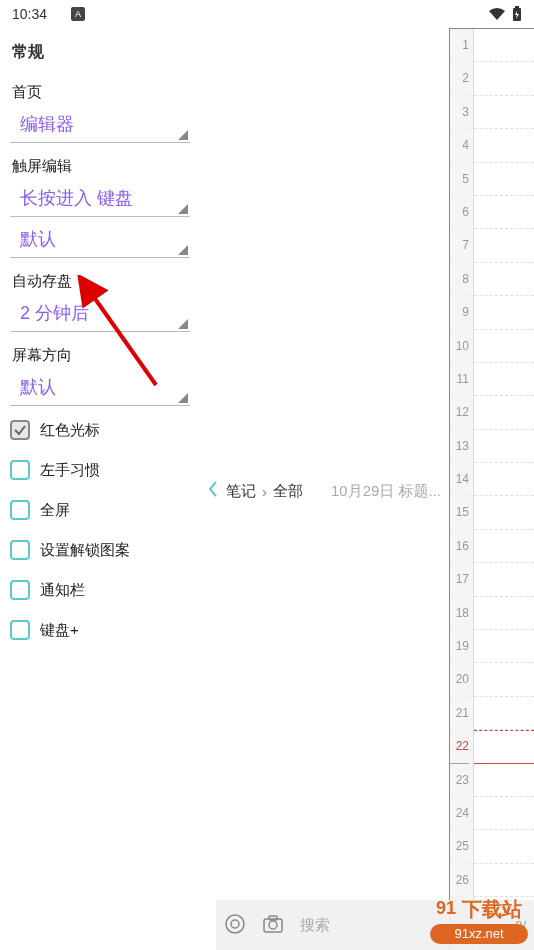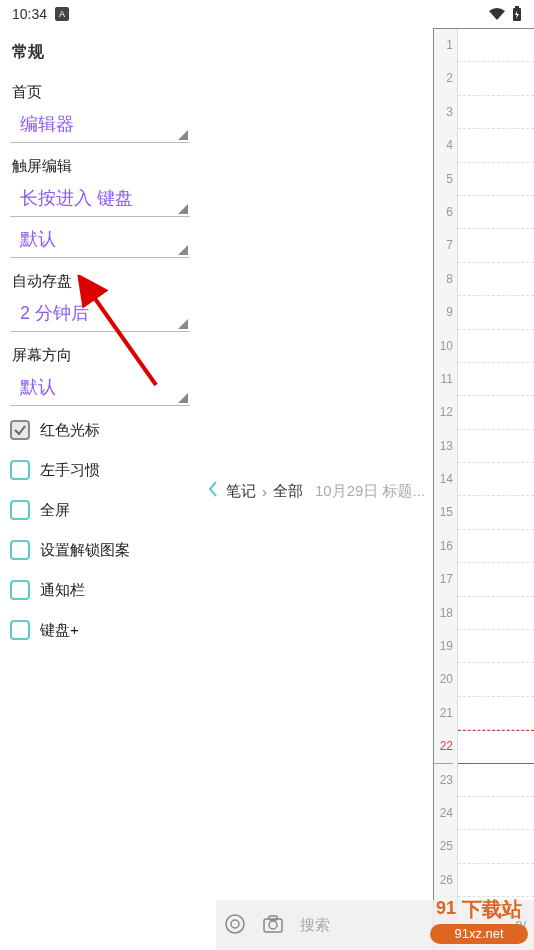--- a/index.html
+++ b/index.html
@@ -22,21 +22,21 @@
       justify-content: space-between;
       align-items: center;
       padding: 4px 12px;
       height: 28px;
       font-size: 14px;
       color: #333;
     }
     .status-left {
       display: flex;
       align-items: center;
-      gap: 8px;
+      gap: 24px;
     }
     .status-right {
       display: flex;
       align-items: center;
       gap: 6px;
     }
     .status-icon {
       display: inline-block;
       width: 14px;
       height: 14px;
@@ -142,21 +142,21 @@
     }
     .breadcrumb-part {
       color: #333;
     }
     .breadcrumb-sep {
       color: #888;
       margin: 0 2px;
     }
     .breadcrumb-info {
       color: #aaa;
-      margin-left: 8px;
+      margin-left: 24px;
     }
     .editor-area {
       flex: 1;
       display: flex;
       overflow: hidden;
       border-top: 1px solid #888;
       border-left: 1px solid #888;
     }
     .gutter {
       width: 24px;

